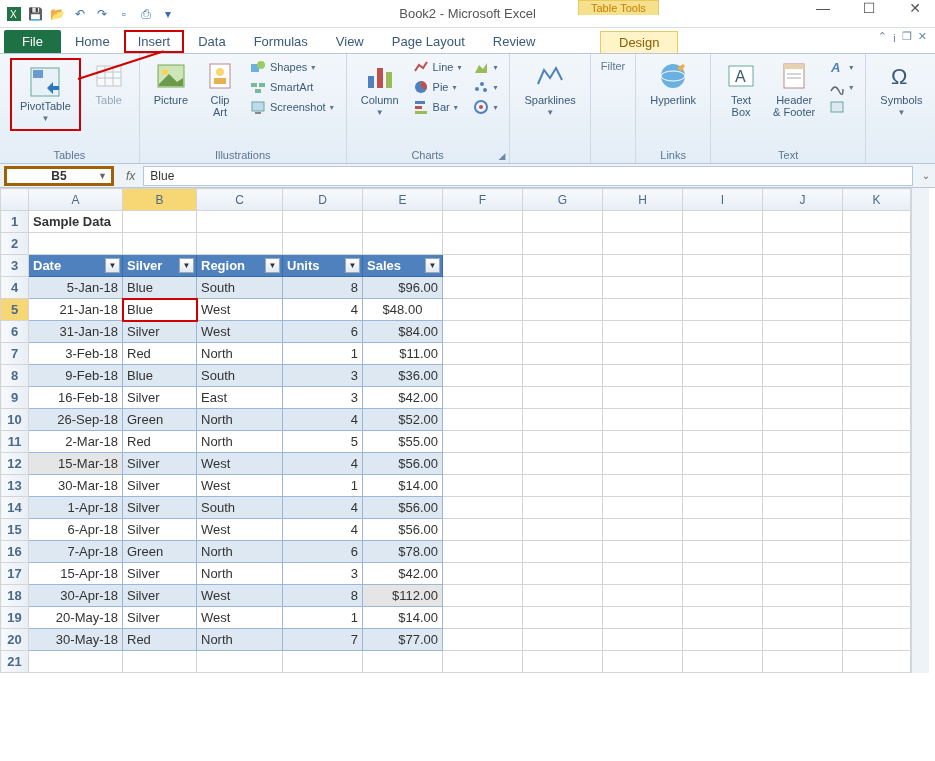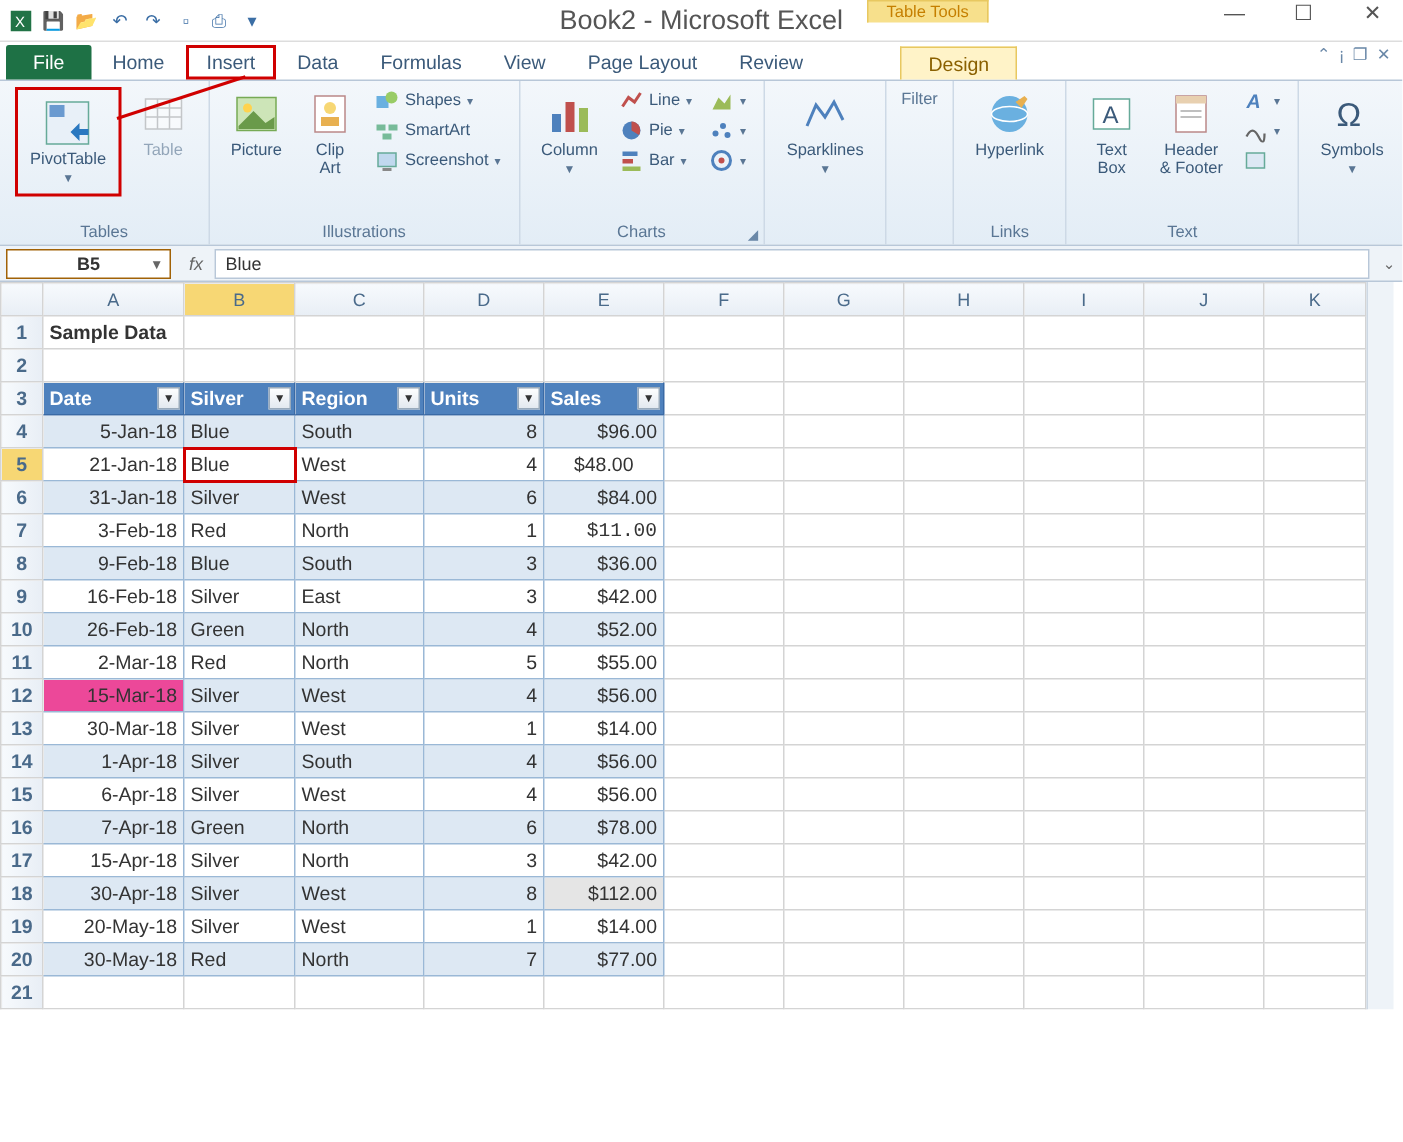--- a/index.html
+++ b/index.html
@@ -2,21 +2,21 @@
 <html><head>
 <meta charset="utf-8">
 <style>
 * { box-sizing: border-box; margin: 0; padding: 0; font-family: "Segoe UI", Tahoma, sans-serif; }
 body { background: #fff; font-size: 12px; color: #333; width: 935px; }
 
 
 .titlebar { display: flex; align-items: center; height: 28px; background: #fff; border-bottom: 1px solid #ddd; position: relative; padding: 0 6px; }
 .qat { display: flex; align-items: center; gap: 6px; }
 .qat .qicon { width: 16px; height: 16px; display: flex; align-items: center; justify-content: center; color: #3b6ea5; font-size: 12px; }
-.title-center { position: absolute; left: 50%; transform: translateX(-50%); font-size: 18px; color: #555; }
+.title-center { position: absolute; left: 50%; transform: translateX(-50%); font-size: 13px; color: #555; }
 .context-tab-wrap { position: absolute; left: 578px; top: 0; text-align: center; }
 .context-tab-label { background: #f7e08c; color: #c57f00; font-size: 11px; padding: 1px 12px; border: 1px solid #e8c860; border-bottom: none; }
 .winbtns { position: absolute; right: 6px; top: 0; display: flex; gap: 18px; font-size: 14px; color: #555; }
 .winbtns span { width: 28px; text-align: center; }
 
 
 .tabs { display: flex; align-items: flex-end; height: 26px; background: #fff; border-bottom: 1px solid #b8c7d8; padding-left: 4px; gap: 0; position: relative; }
 .tab { padding: 4px 14px; font-size: 13px; color: #3b5a7a; cursor: pointer; }
 .tab.file { background: #1e7145; color: #fff; border-radius: 2px 2px 0 0; padding: 4px 18px; }
 .tab.design { background: #fff3c8; color: #8a6000; border: 1px solid #e8c860; border-bottom: none; padding: 3px 18px; margin-left: 2px; }
@@ -34,21 +34,21 @@
 .rbtn .rlabel { font-size: 11px; color: #3b5a7a; text-align: center; line-height: 12px; }
 .rbtn.small { flex-direction: row; gap: 4px; padding: 1px 2px; }
 .rbtn.small .ricon { width: 16px; height: 16px; }
 .rbtn.disabled { opacity: 0.5; }
 .pivot-hi { border: 2px solid #d00000; padding: 4px; }
 .vstack { display: flex; flex-direction: column; gap: 2px; }
 .dlg-launcher { font-size: 9px; color: #6a88a8; align-self: flex-end; margin-top: -14px; margin-right: -6px; }
 
 
 .fbar { display: flex; align-items: center; height: 24px; border-bottom: 1px solid #b8c7d8; background: #eef3f8; }
-.namebox { width: 110px; border: 1px solid #a16207; background: #fff; margin: 2px 4px; height: 20px; display: flex; align-items: center; justify-content: center; font-size: 12px; font-weight: bold; position: relative; }
+.namebox { width: 110px; border: 3px solid #a16207; background: #fff; margin: 2px 4px; height: 20px; display: flex; align-items: center; justify-content: center; font-size: 12px; font-weight: bold; position: relative; }
 .namebox .dd { position: absolute; right: 4px; font-size: 9px; color: #666; }
 .fx-lbl { font-style: italic; color: #666; padding: 0 8px; font-size: 12px; }
 .fbox { flex: 1; border: 1px solid #b8c7d8; background: #fff; height: 20px; margin: 2px 4px 2px 0; padding: 2px 6px; font-size: 12px; }
 .fbar-end { width: 18px; text-align: center; color: #666; font-size: 10px; }
 
 
 .gridwrap { display: flex; }
 .grid { border-collapse: collapse; table-layout: fixed; }
 .grid th, .grid td { border: 1px solid #d4d4d4; font-size: 13px; height: 22px; overflow: hidden; white-space: nowrap; }
 .colhdr th { background: linear-gradient(#f7fafd, #e8eef5); color: #4a6a8a; font-weight: normal; text-align: center; font-size: 12px; }
@@ -527,21 +527,21 @@
           <td class=""></td>
           <td class=""></td>
           <td class=""></td>
         </tr>
         <tr class="datarow">
           <th class="rowhdr">7</th>
           <td class="tcell num" style="background: rgb(255, 255, 255);">3-Feb-18</td>
           <td class="tcell" style="background: rgb(255, 255, 255);">Red</td>
           <td class="tcell" style="background: rgb(255, 255, 255);">North</td>
           <td class="tcell num" style="background: rgb(255, 255, 255);">1</td>
-          <td class="tcell num" style="background: rgb(255, 255, 255); font-family: Liberation Mono, monospace;">$11.00</td>
+          <td class="tcell num" style="background: rgb(255, 255, 255);">$11.00</td>
           <td class=""></td>
           <td class=""></td>
           <td class=""></td>
           <td class=""></td>
           <td class=""></td>
           <td class=""></td>
         </tr>
         <tr class="datarow">
           <th class="rowhdr">8</th>
           <td class="tcell num" style="background: rgb(221, 232, 243);">9-Feb-18</td>
@@ -565,21 +565,21 @@
           <td class="tcell num" style="background: rgb(255, 255, 255);">$42.00</td>
           <td class=""></td>
           <td class=""></td>
           <td class=""></td>
           <td class=""></td>
           <td class=""></td>
           <td class=""></td>
         </tr>
         <tr class="datarow">
           <th class="rowhdr">10</th>
-          <td class="tcell num" style="background: rgb(221, 232, 243);">26-Feb-18</td>
+          <td class="tcell num" style="background: rgb(221, 232, 243);">26-Sep-18</td>
           <td class="tcell" style="background: rgb(221, 232, 243);">Green</td>
           <td class="tcell" style="background: rgb(221, 232, 243);">North</td>
           <td class="tcell num" style="background: rgb(221, 232, 243);">4</td>
           <td class="tcell num" style="background: rgb(221, 232, 243);">$52.00</td>
           <td class=""></td>
           <td class=""></td>
           <td class=""></td>
           <td class=""></td>
           <td class=""></td>
           <td class=""></td>
@@ -593,21 +593,21 @@
           <td class="tcell num" style="background: rgb(255, 255, 255);">$55.00</td>
           <td class=""></td>
           <td class=""></td>
           <td class=""></td>
           <td class=""></td>
           <td class=""></td>
           <td class=""></td>
         </tr>
         <tr class="datarow">
           <th class="rowhdr">12</th>
-          <td class="tcell num" style="background: #ec4899; padding-left: 18px;">15-Mar-18</td>
+          <td class="tcell num" style="background: #e5e5e5; padding-left: 18px;">15-Mar-18</td>
           <td class="tcell" style="background: rgb(221, 232, 243);">Silver</td>
           <td class="tcell" style="background: rgb(221, 232, 243);">West</td>
           <td class="tcell num" style="background: rgb(221, 232, 243);">4</td>
           <td class="tcell num" style="background: rgb(221, 232, 243);">$56.00</td>
           <td class=""></td>
           <td class=""></td>
           <td class=""></td>
           <td class=""></td>
           <td class=""></td>
           <td class=""></td>

